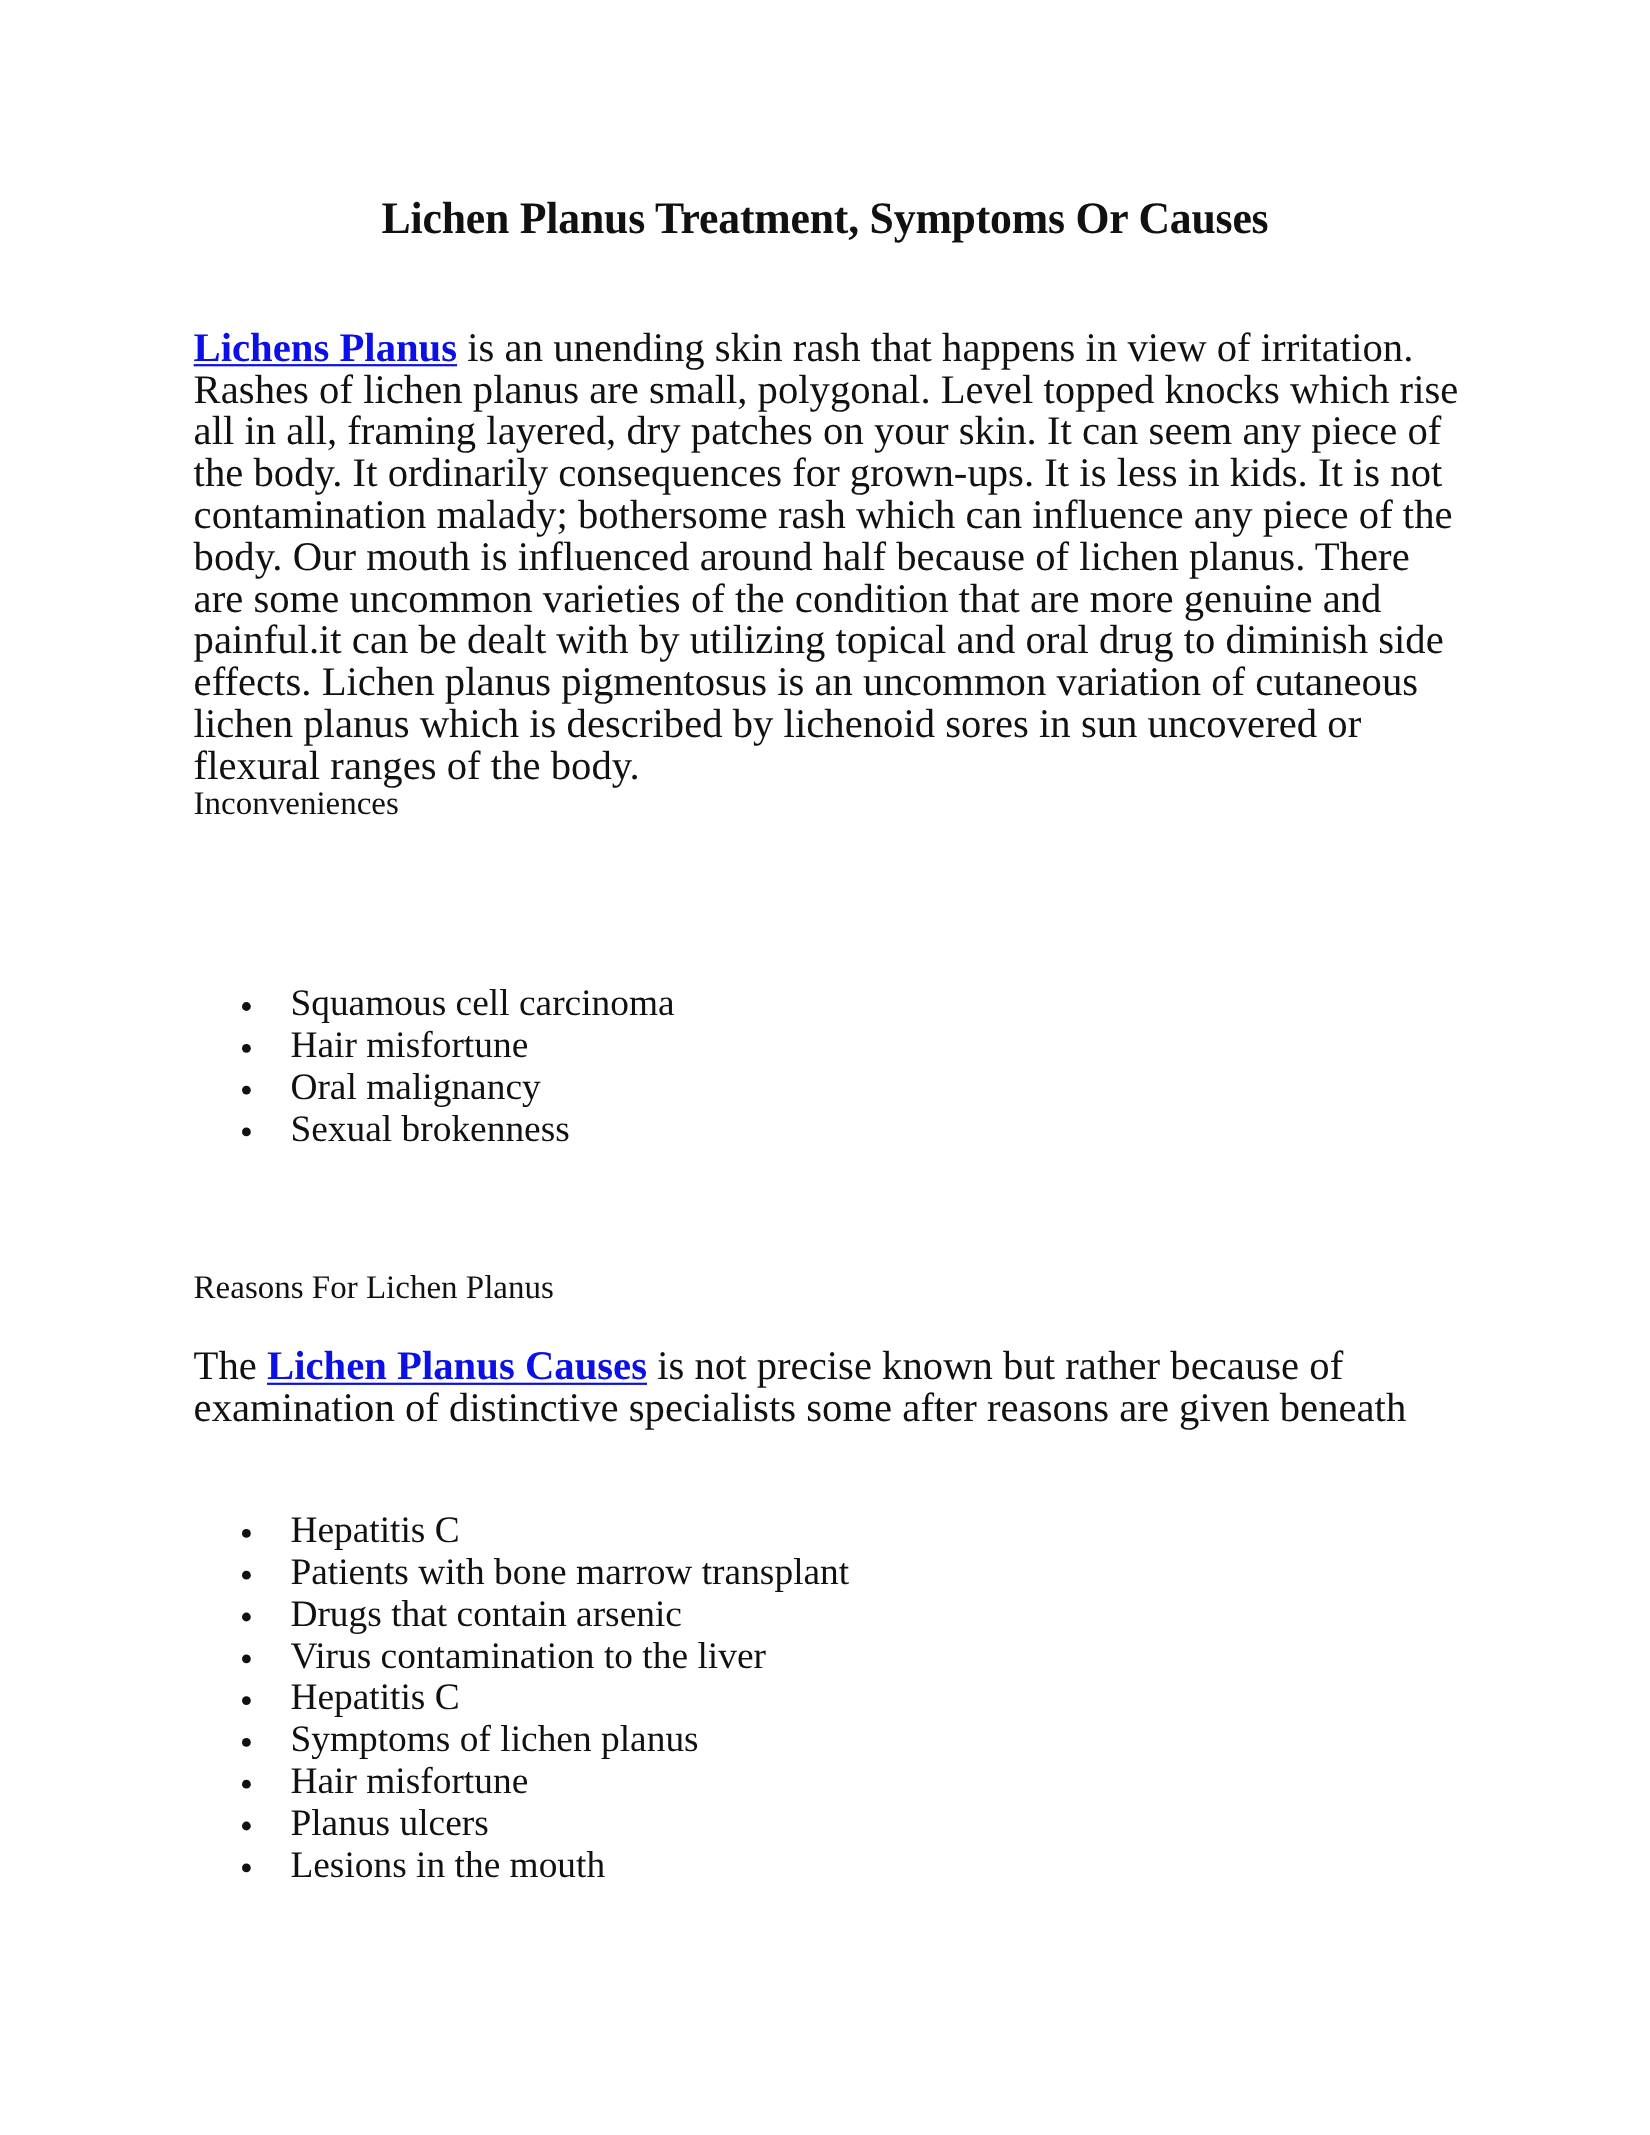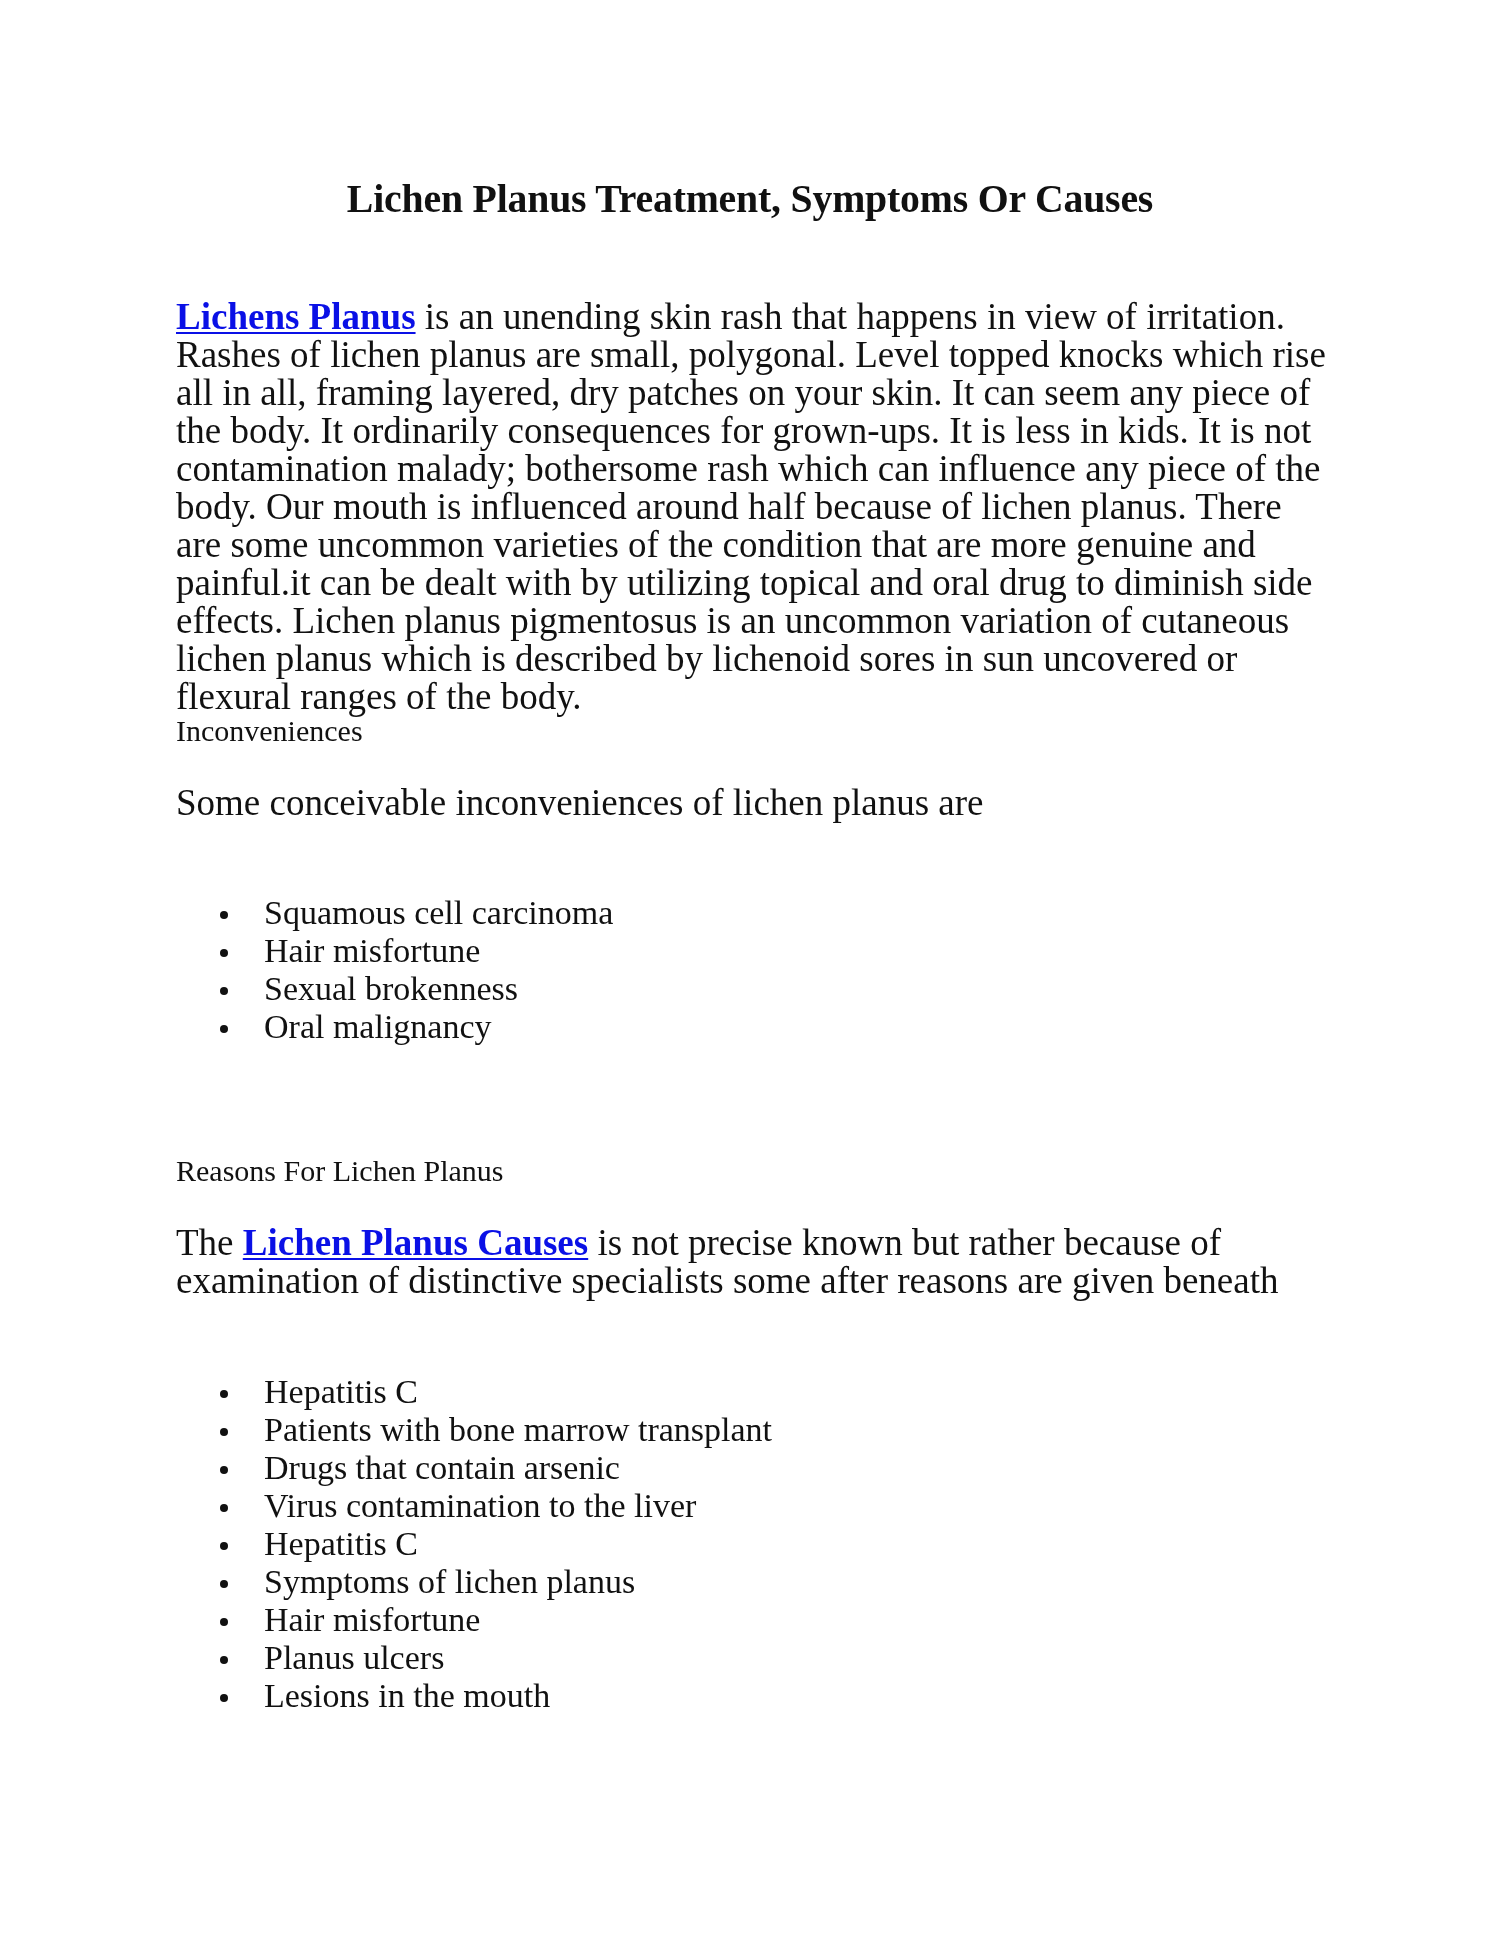--- a/index.html
+++ b/index.html
@@ -90,27 +90,26 @@
 <body>
 
 <div class="page">
 
   <h1 class="title">Lichen Planus Treatment, Symptoms Or Causes</h1>
 
   <p class="block intro"><a class="link" href="#">Lichens Planus</a><span> is an unending skin rash that happens in view of irritation. Rashes of lichen planus are small, polygonal. Level topped knocks which rise all in all, framing layered, dry patches on your skin. It can seem any piece of the body. It ordinarily consequences for grown-ups. It is less in kids. It is not contamination malady; bothersome rash which can influence any piece of the body. Our mouth is influenced around half because of lichen planus. There are some uncommon varieties of the condition that are more genuine and painful.it can be dealt with by utilizing topical and oral drug to diminish side effects. Lichen planus pigmentosus is an uncommon variation of cutaneous lichen planus which is described by lichenoid sores in sun uncovered or flexural ranges of the body.</span></p>
 
   <h2 class="h2 h2-inconv">Inconveniences</h2>
 
-  <p class="block lead-inconv">Some conceivable inconveniences of lichen planus are</p>
 
   <ul class="bullets list-inconv">
     <li><span class="dot"></span><span>Squamous cell carcinoma</span></li>
     <li><span class="dot"></span><span>Hair misfortune</span></li>
+    <li><span class="dot"></span><span>Oral malignancy</span></li>
     <li><span class="dot"></span><span>Sexual brokenness</span></li>
-    <li><span class="dot"></span><span>Oral malignancy</span></li>
   </ul>
 
   <h2 class="h2 h2-reasons">Reasons For Lichen Planus</h2>
 
   <p class="block lead-reasons"><span>The </span><a class="link" href="#">Lichen Planus Causes</a><span> is not precise known but rather because of examination of distinctive specialists some after reasons are given beneath</span></p>
 
   <ul class="bullets list-reasons">
     <li><span class="dot"></span><span>Hepatitis C</span></li>
     <li><span class="dot"></span><span>Patients with bone marrow transplant</span></li>
     <li><span class="dot"></span><span>Drugs that contain arsenic</span></li>

